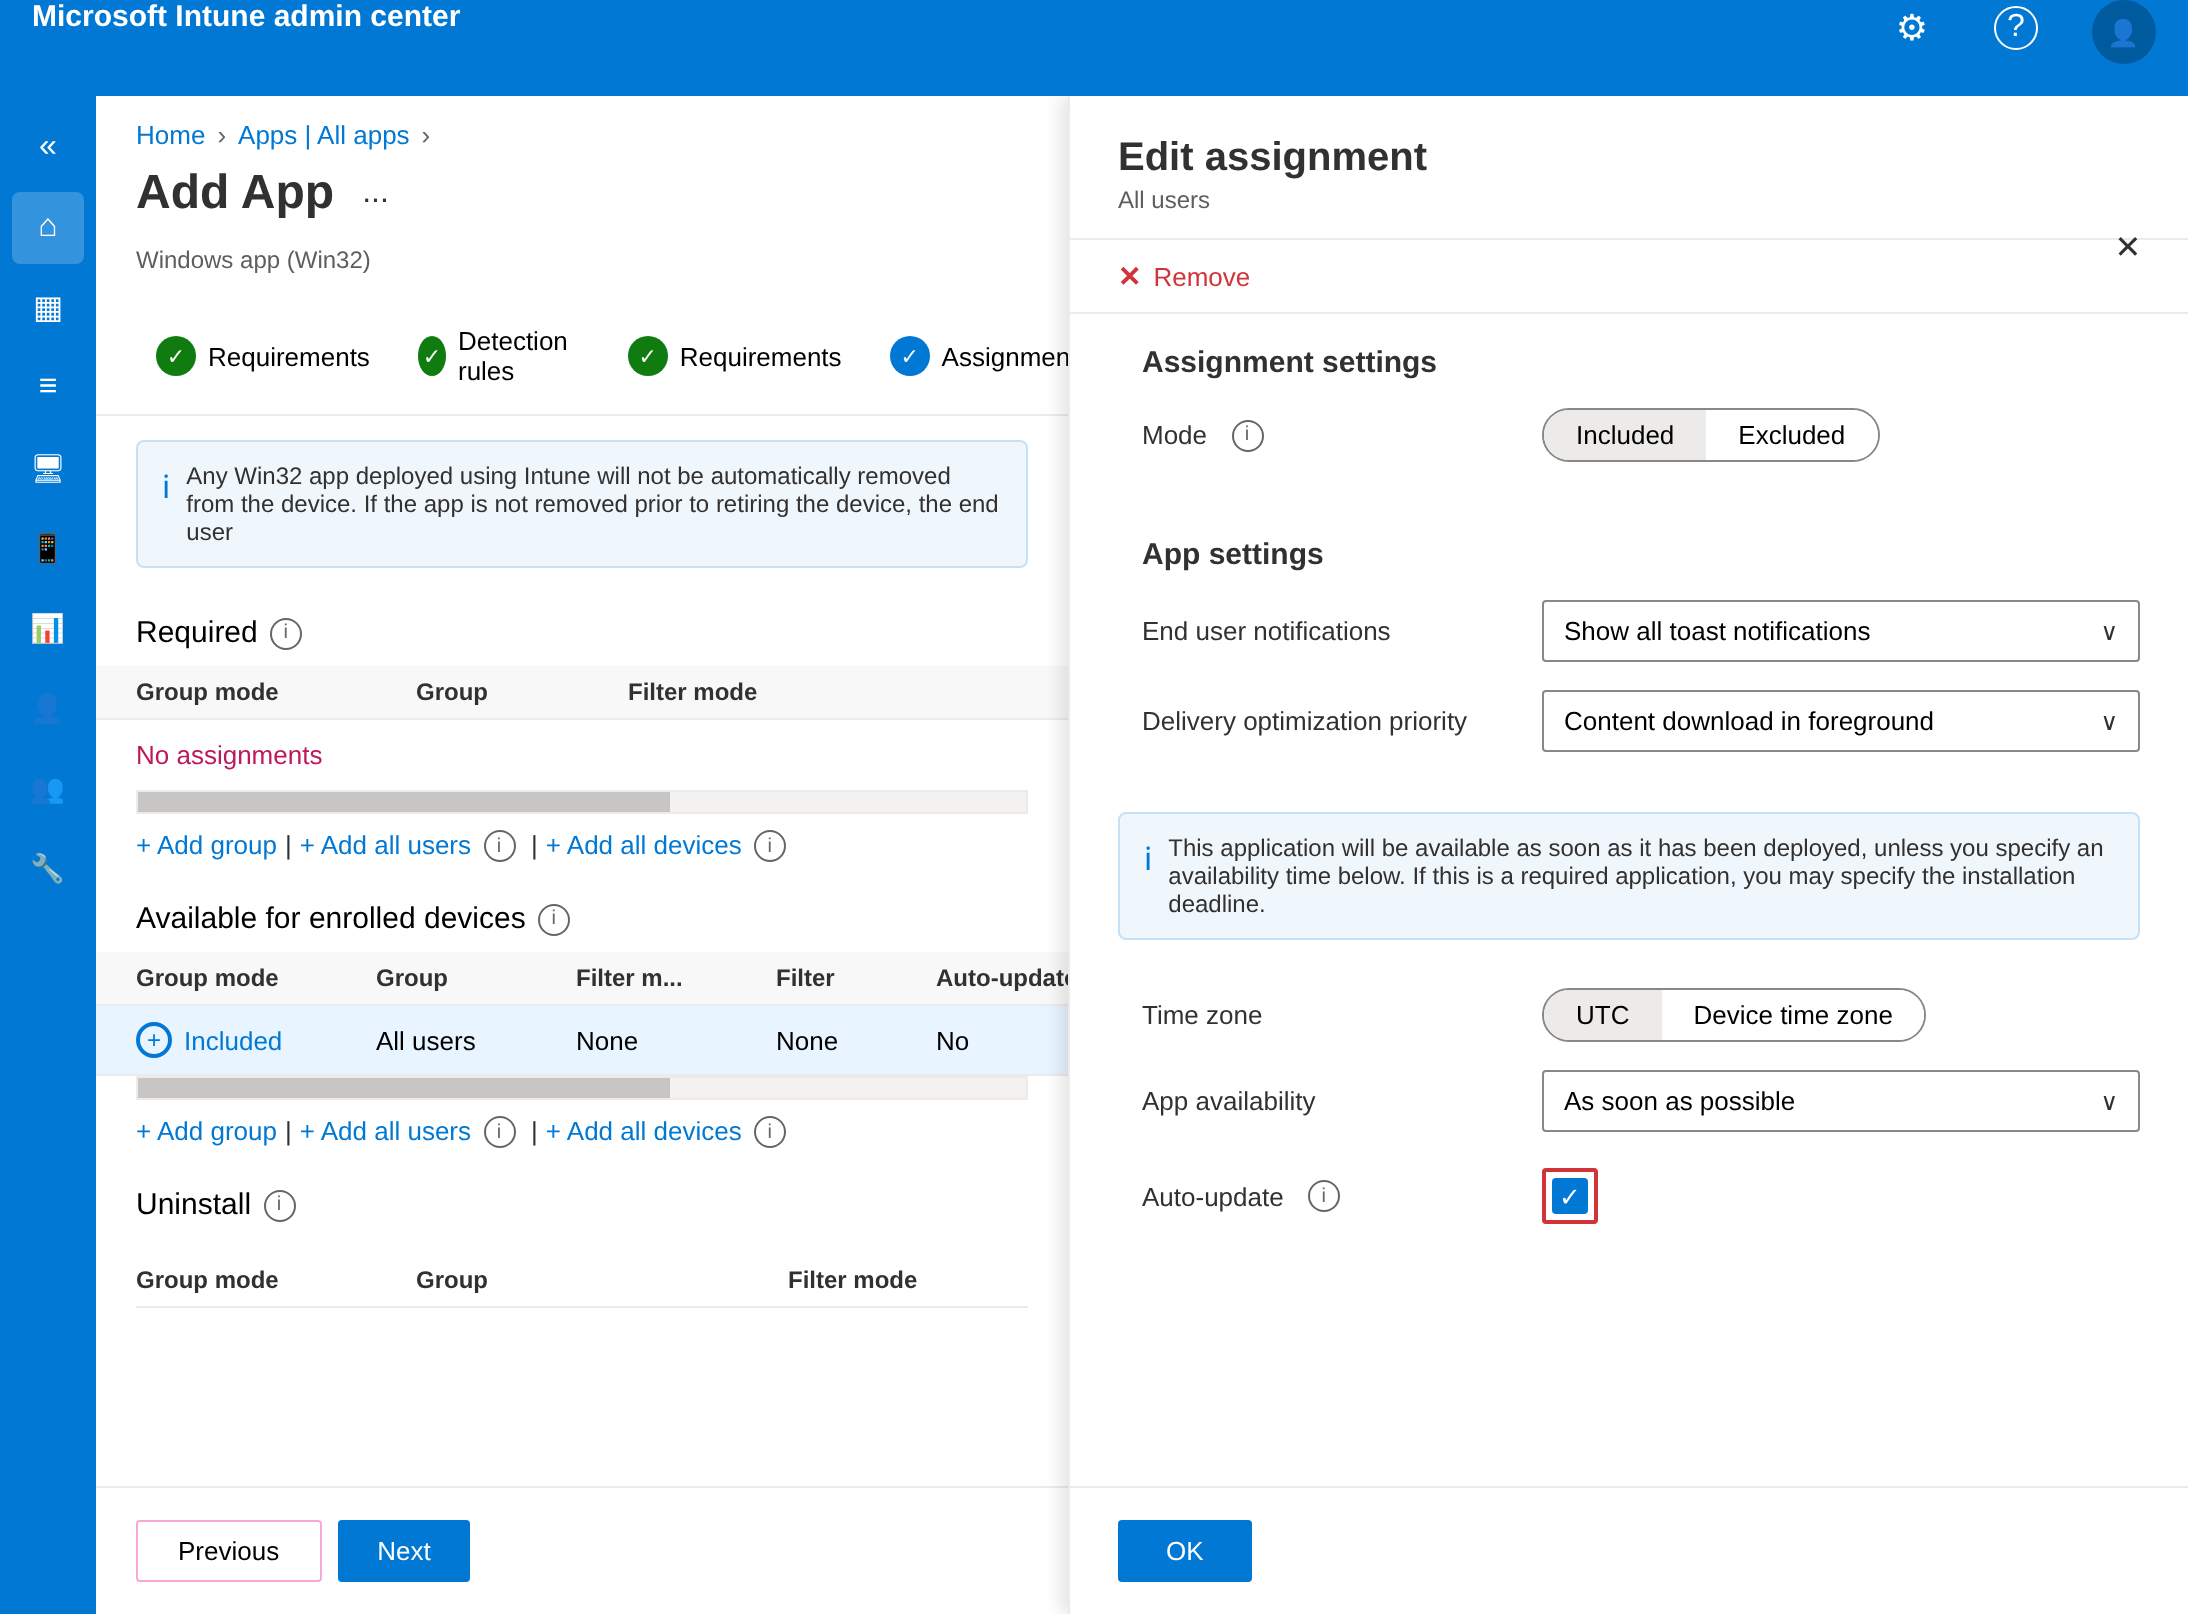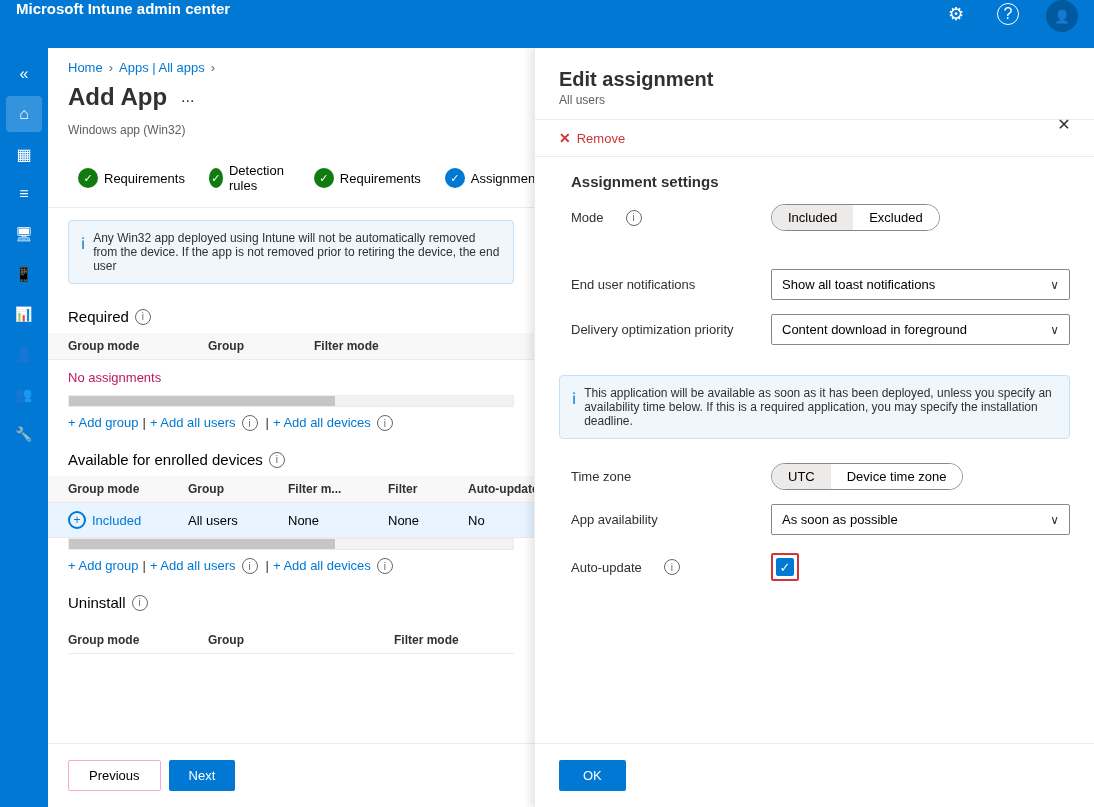--- a/index.html
+++ b/index.html
@@ -78,21 +78,21 @@
 
     .panel-close { position: absolute; right: 16px; top: 62px; cursor: pointer; font-size: 16px; color: #323130; width: 28px; height: 28px; display: flex; align-items: center; justify-content: center; }
 
     .panel-remove { padding: 10px 24px; display: flex; align-items: center; gap: 6px; color: #d13438; cursor: pointer; border-bottom: 1px solid #edebe9; font-size: 13px; }
     .remove-x { font-weight: bold; font-size: 14px; }
 
     .panel-section { padding: 16px 24px 8px; margin-left: 12px; }
     .panel-section-title { font-size: 15px; font-weight: 700; color: #323130; margin-bottom: 14px; }
 
     .field-row { display: flex; align-items: center; margin-bottom: 14px; }
-    .field-label { width: 200px; font-size: 13px; color: #323130; display: flex; align-items: center; gap: 22px; flex-shrink: 0; }
+    .field-label { width: 200px; font-size: 13px; color: #323130; display: flex; align-items: center; gap: 12px; flex-shrink: 0; }
     .info-circle { width: 16px; height: 16px; border-radius: 50%; border: 1px solid #666; display: flex; align-items: center; justify-content: center; font-size: 10px; color: #666; cursor: help; }
 
     
     .toggle-group { display: flex; border-radius: 16px; border: 1px solid #8a8886; overflow: hidden; }
     .toggle-btn { padding: 5px 16px; border: none; background: white; cursor: pointer; font-size: 13px; }
     .toggle-btn.active { background: #edebe9; }
 
     
     .dropdown { flex: 1; border: 1px solid #8a8886; border-radius: 2px; padding: 7px 10px; display: flex; align-items: center; justify-content: space-between; cursor: pointer; background: white; font-size: 13px; }
     .dropdown-arrow { color: #323130; font-size: 12px; }
@@ -324,20 +324,21 @@
               <div class="info-circle">i</div>
             </div>
             <div class="toggle-group">
               <button class="toggle-btn active">Included</button>
               <button class="toggle-btn">Excluded</button>
             </div>
           </div>
         </div>
 
         <div class="panel-section">
+          <div class="panel-section-title">App settings</div>
 
           <div class="field-row">
             <div class="field-label">End user notifications</div>
             <div class="dropdown">
               <span>Show all toast notifications</span>
               <span class="dropdown-arrow">∨</span>
             </div>
           </div>
 
           <div class="field-row">

